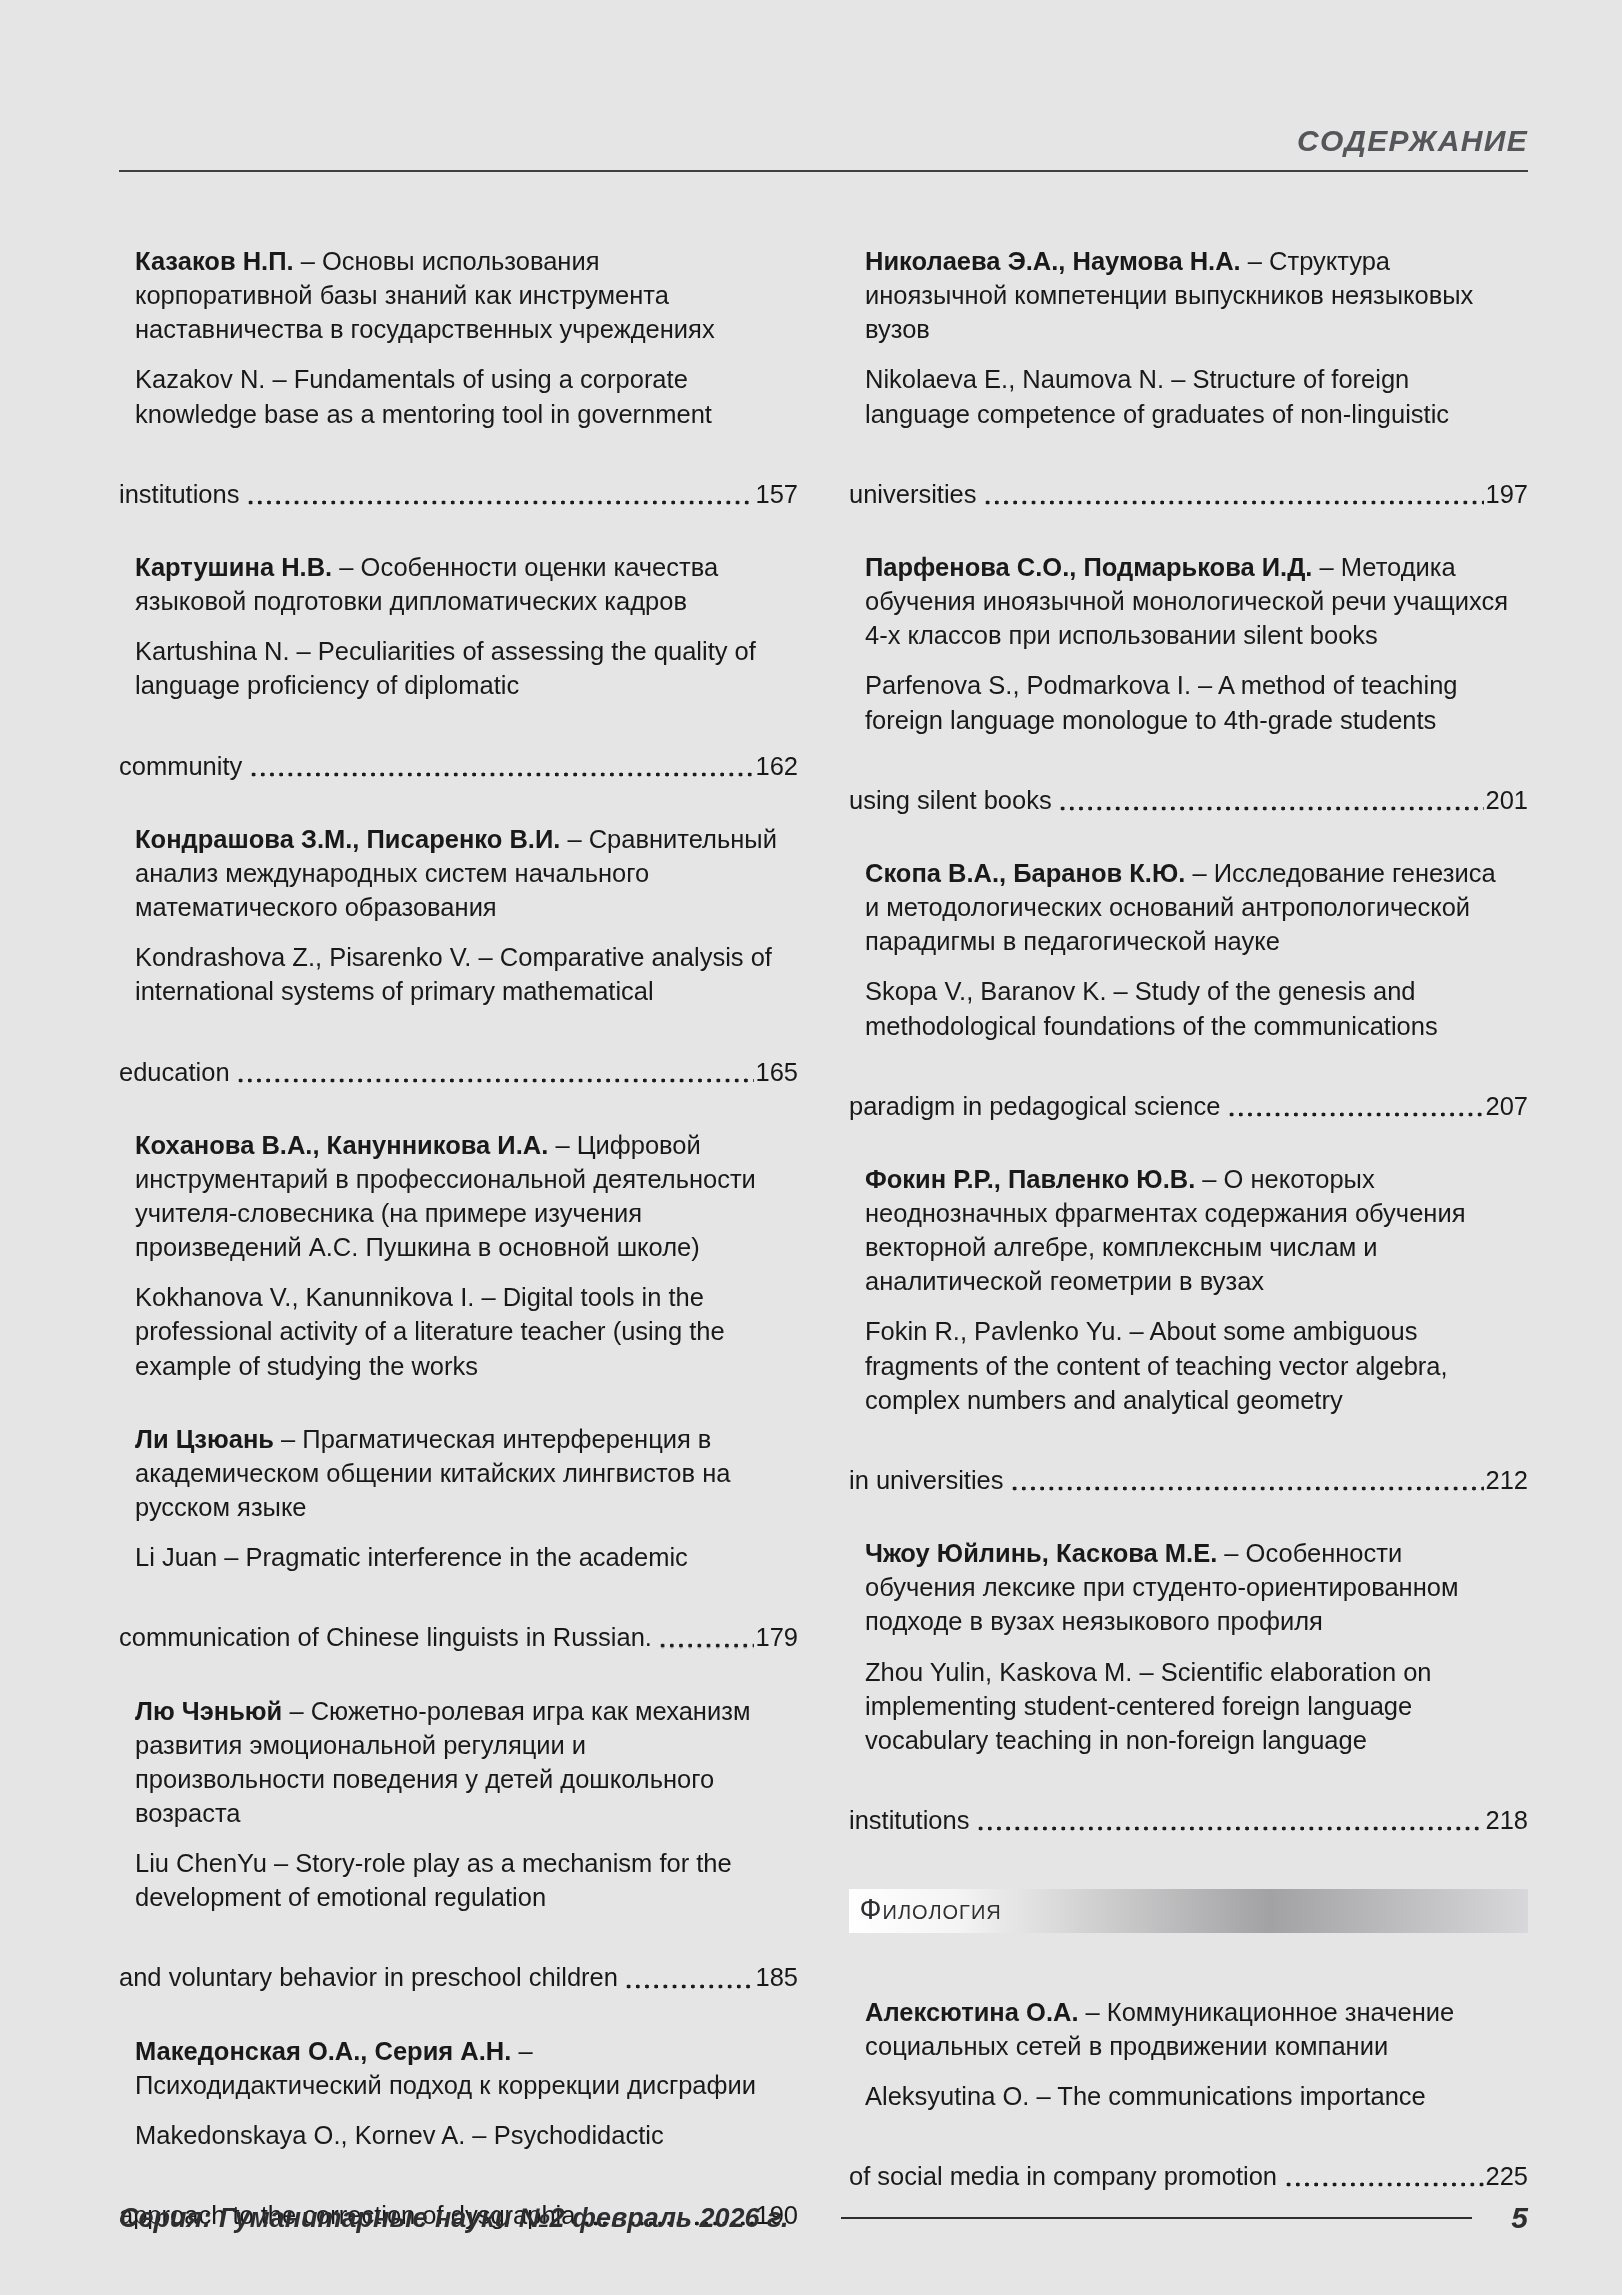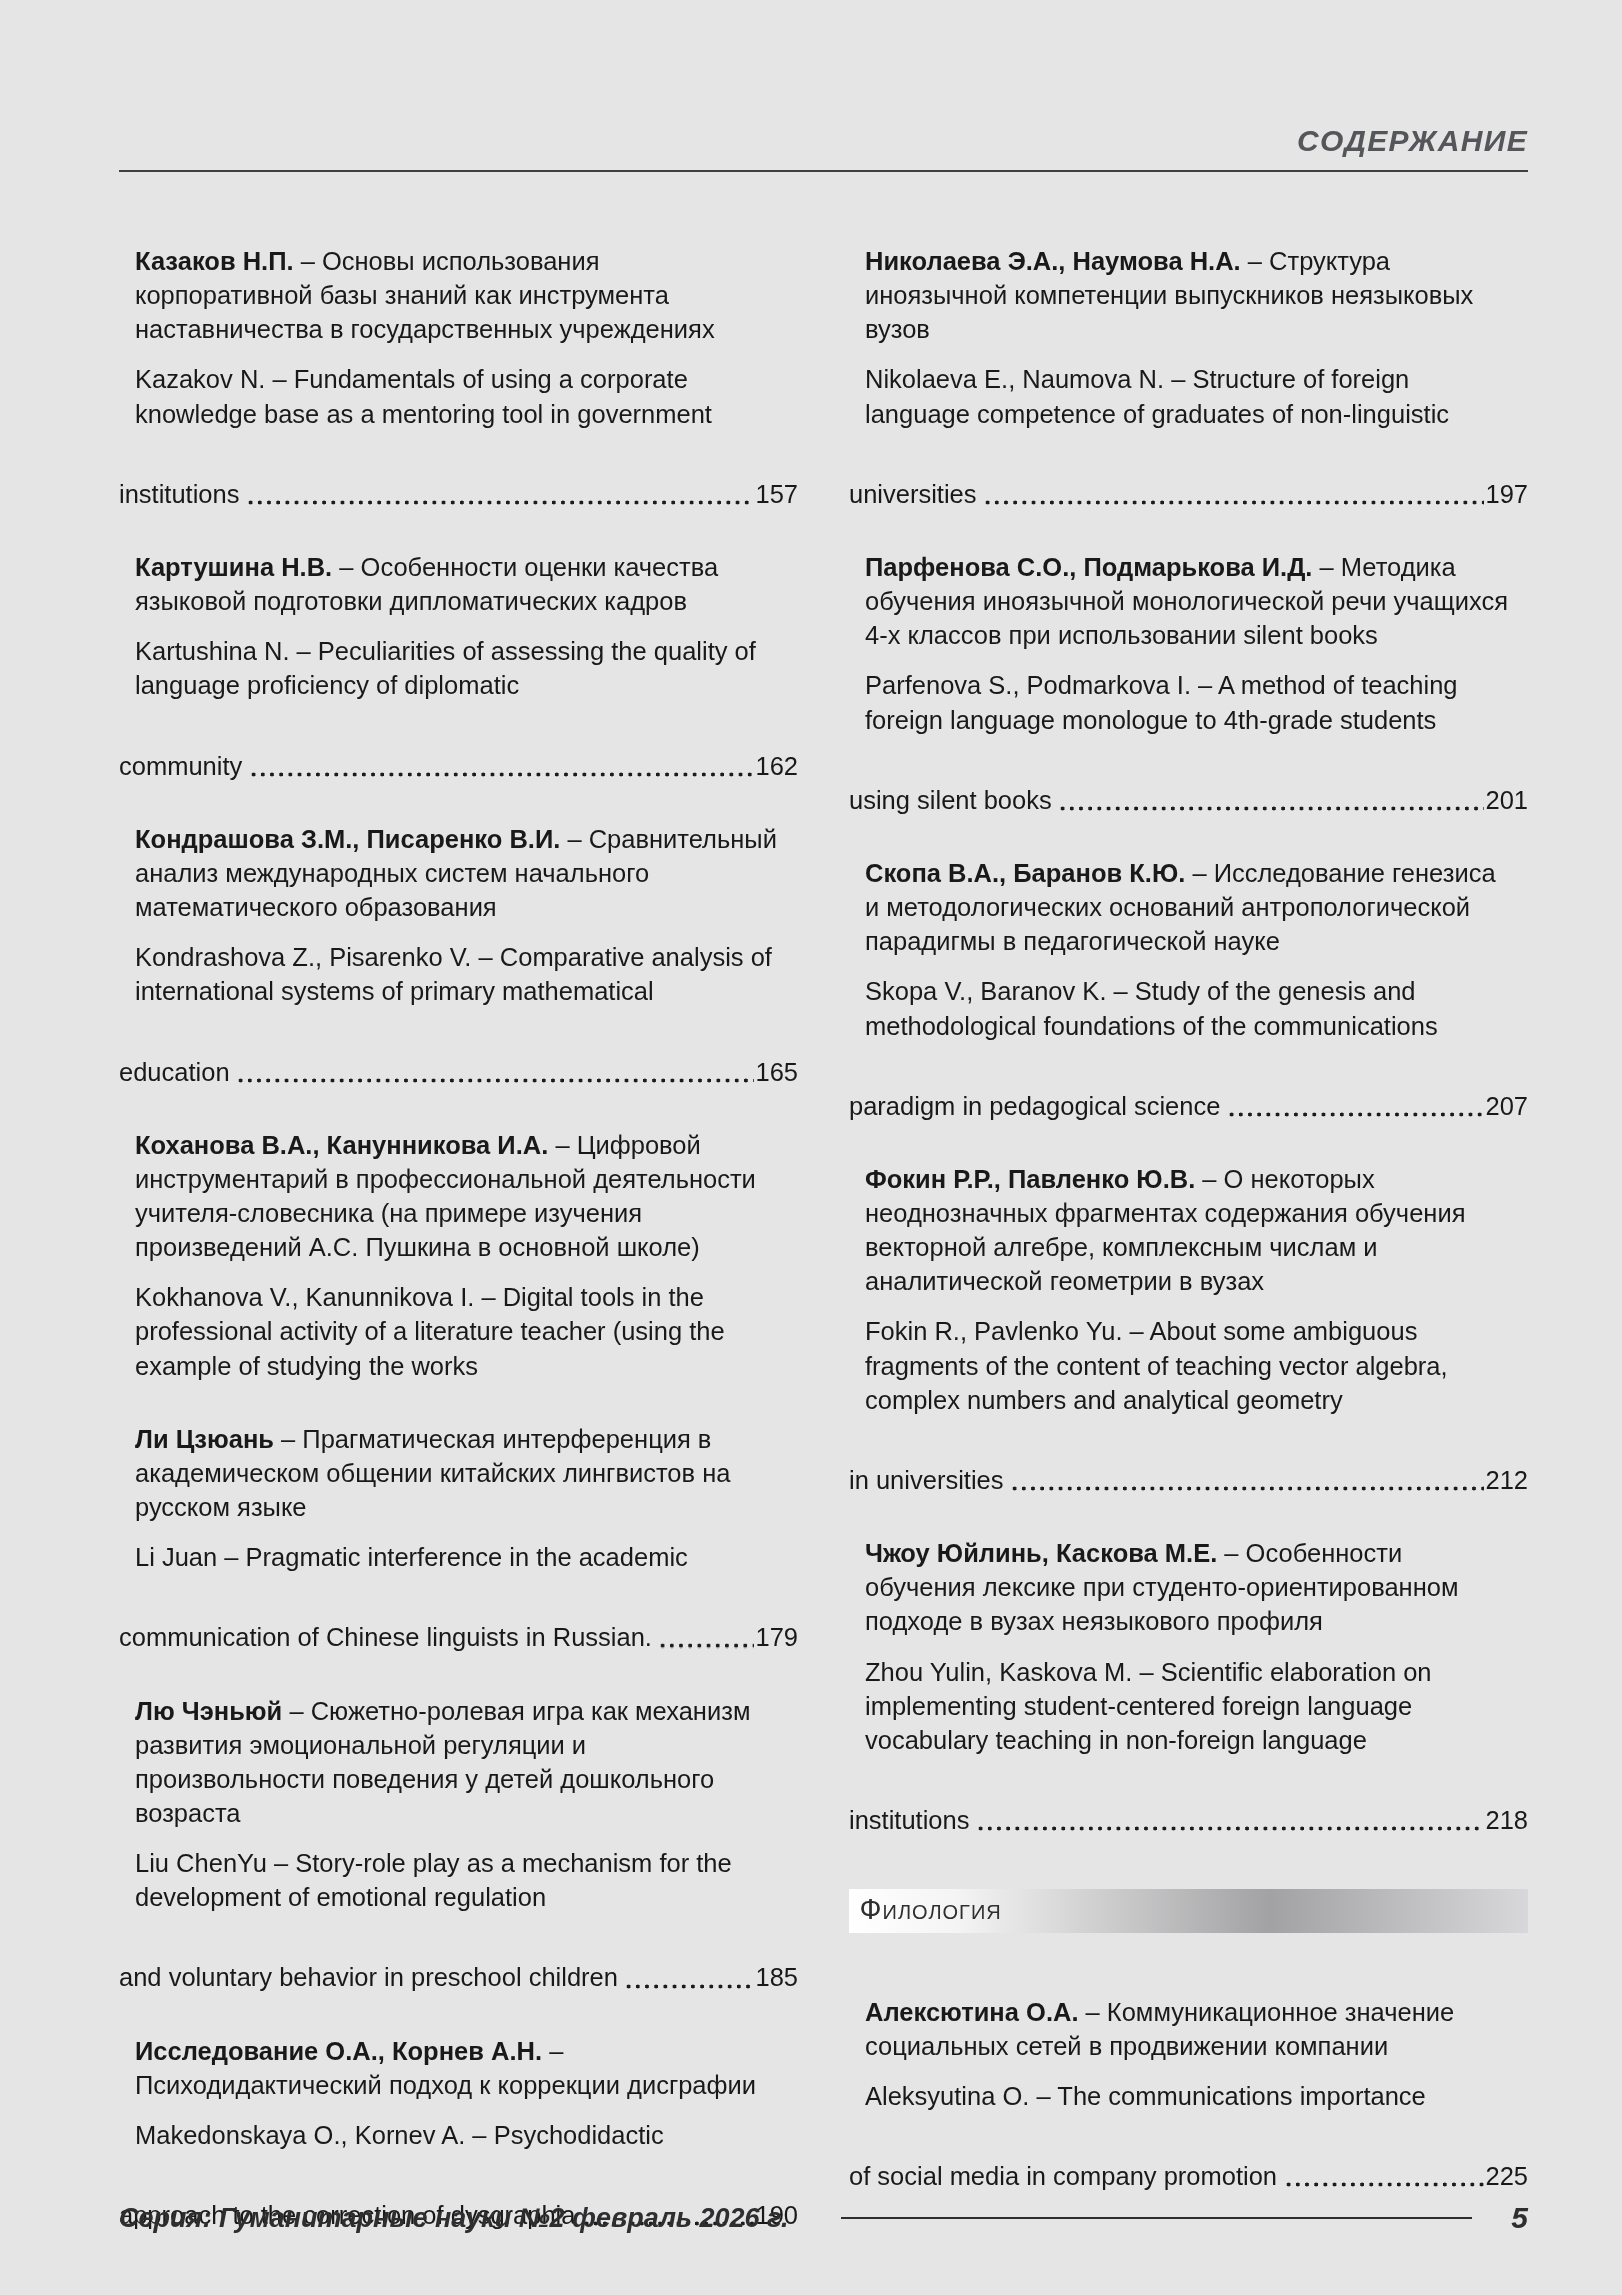--- a/index.html
+++ b/index.html
@@ -162,21 +162,21 @@
         <article class="entry">
           <p class="ru"><span class="authors-ru">Лю Чэньюй</span> <span class="title-ru">– Сюжетно-ролевая игра как механизм развития эмоциональной регуляции и произвольности поведения у детей дошкольного возраста</span></p>
           <p class="en"><span class="authors-en">Liu ChenYu</span> <span class="title-en">– Story-role play as a mechanism for the development of emotional regulation</span></p>
           <div class="leader">
             <span class="tail">and voluntary behavior in preschool children</span>
             <span class="dots"></span>
             <span class="pagenum">185</span>
           </div>
         </article>
         <article class="entry">
-          <p class="ru"><span class="authors-ru">Исследование О.А., Корнев А.Н.</span> <span class="title-ru">– Психодидактический подход к коррекции дисграфии</span></p>
+          <p class="ru"><span class="authors-ru">Македонская О.А., Серия А.Н.</span> <span class="title-ru">– Психодидактический подход к коррекции дисграфии</span></p>
           <p class="en"><span class="authors-en">Makedonskaya O., Kornev A.</span> <span class="title-en">– Psychodidactic</span></p>
           <div class="leader">
             <span class="tail">approach to the correction of dysgraphia</span>
             <span class="dots"></span>
             <span class="pagenum">190</span>
           </div>
         </article>
       </section>
     <section class="col">
         <article class="entry">

